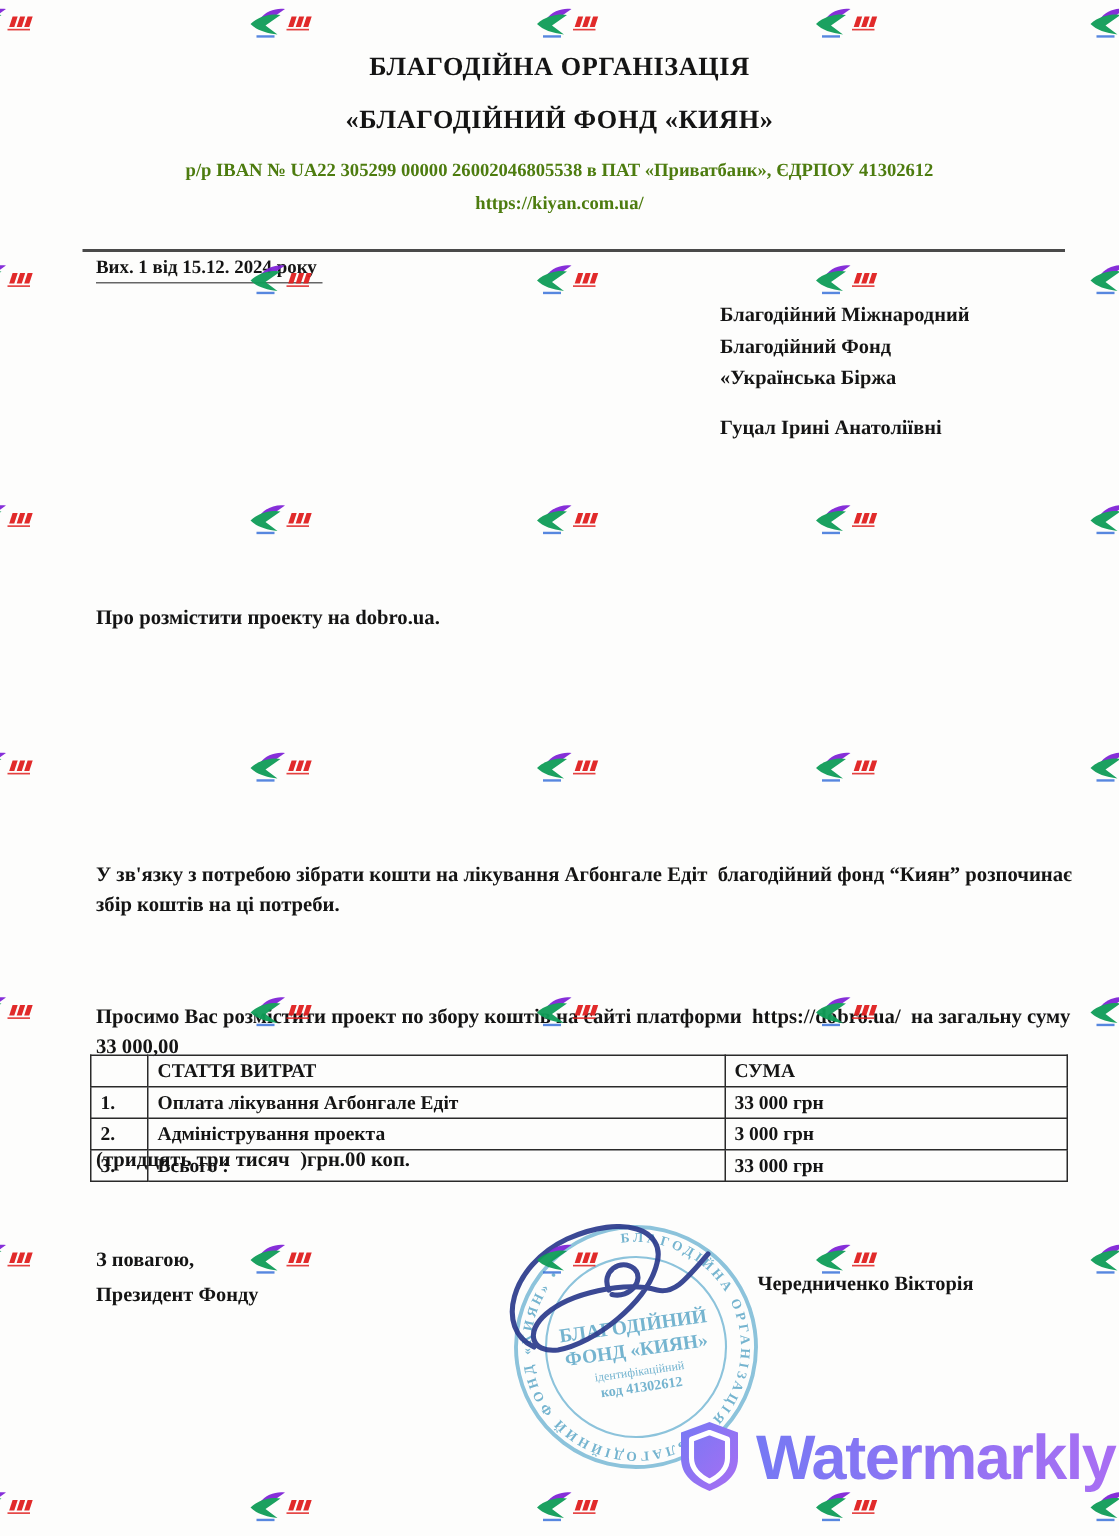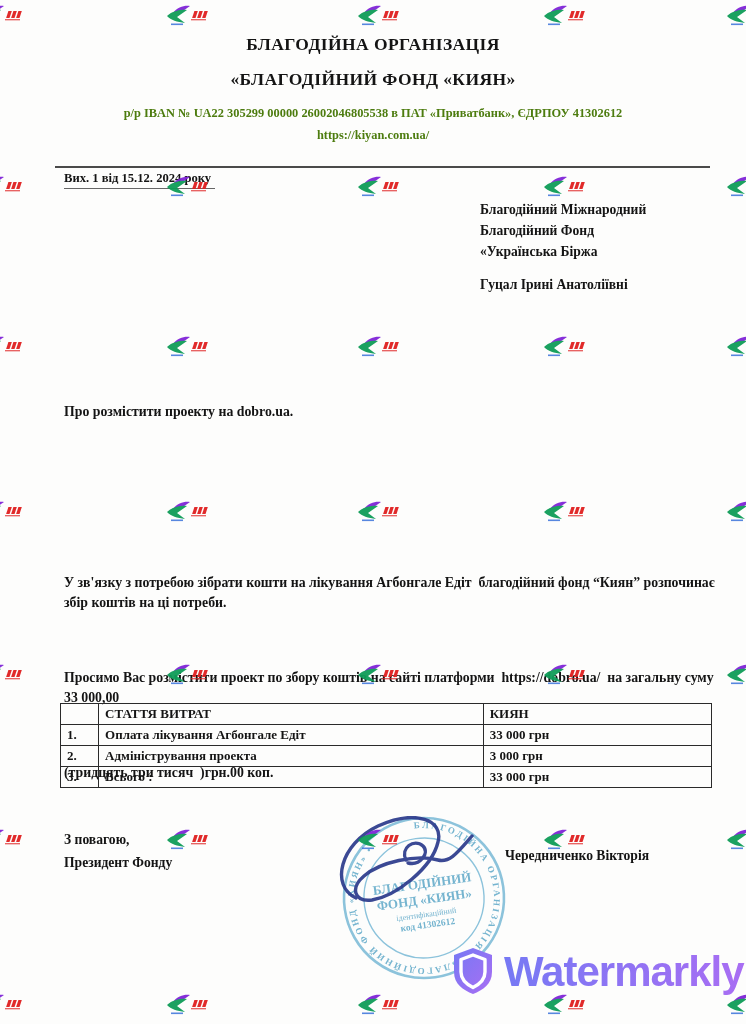--- a/index.html
+++ b/index.html
@@ -74,21 +74,21 @@
     <p>У зв'язку з потребою зібрати кошти на лікування Агбонгале Едіт  благодійний фонд “Киян” розпочинає збір коштів на ці потреби.</p>
     <p>Просимо Вас розмістити проект по збору коштів на сайті платформи  https://dobro.ua/  на загальну суму 33 000,00</p>
     <p>(тридцять три тисяч  )грн.00 коп.</p>
   </div>
 
   <table class="cost-table">
     <tbody>
       <tr>
         <th class="col-num"></th>
         <th class="col-item">СТАТТЯ ВИТРАТ</th>
-        <th class="col-sum">КИЯН</th>
+        <th class="col-sum">СУМА</th>
       </tr>
       <tr>
         <td>1.</td>
         <td>Оплата лікування  Агбонгале Едіт</td>
         <td>33 000 грн</td>
       </tr>
       <tr>
         <td>2.</td>
         <td>Адміністрування проекта</td>
         <td>3 000 грн</td>

